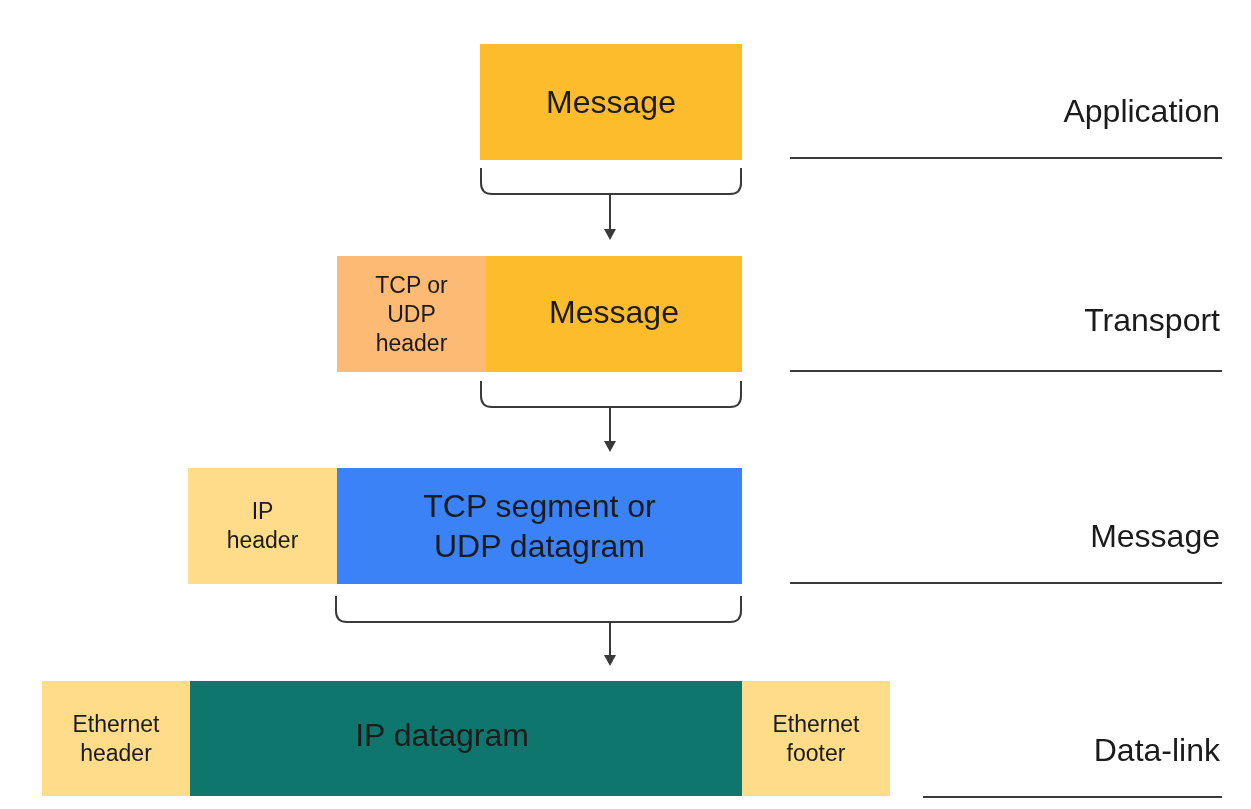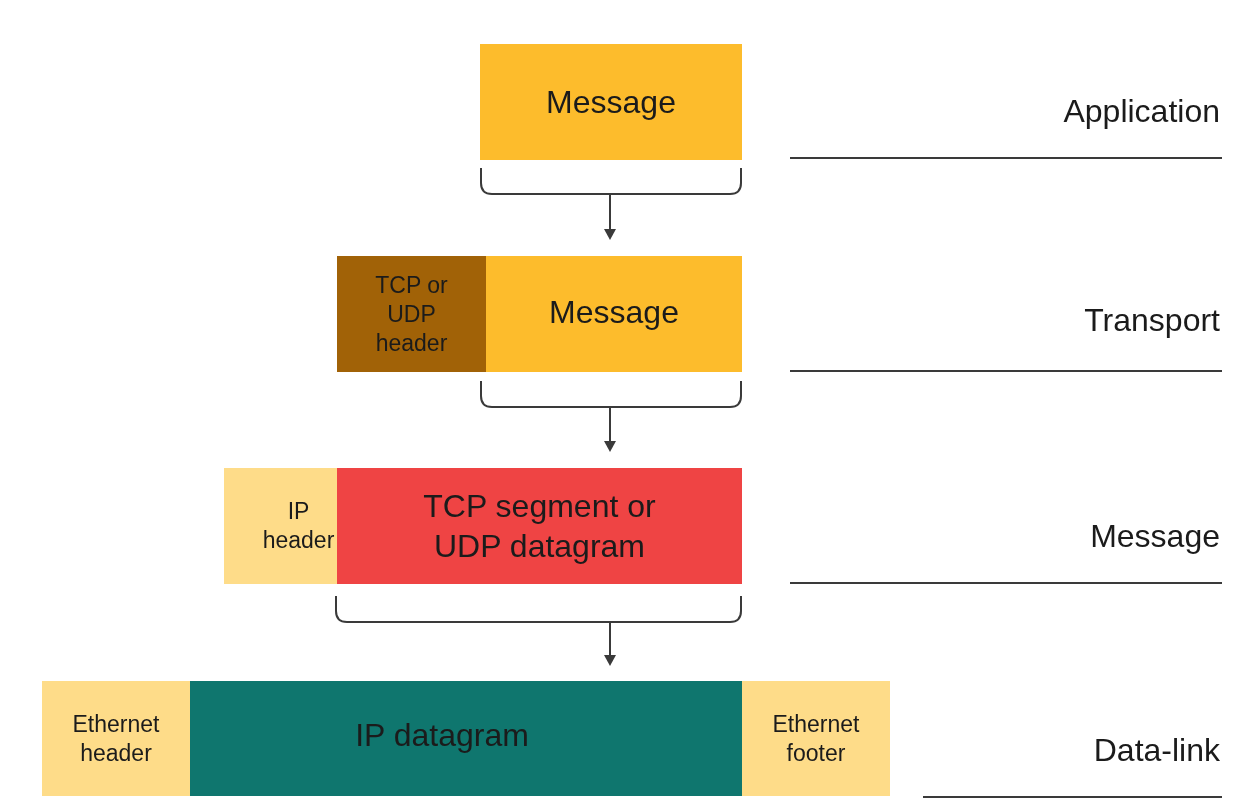--- a/index.html
+++ b/index.html
@@ -17,36 +17,36 @@
 </style>
 </head>
 <body>
 
 <div class="box main big" style="left: 480px; top: 44px; width: 262px; height: 116px; background: rgb(253, 188, 44);">
   <span>Message</span>
 </div>
 <div class="layer-label" style="top:91px;text-align:center;">Application</div>
 <div class="layer-line" style="left:790px; width:432px; top:157px;"></div>
 
-<div class="box hdr small" style="left: 337px; top: 256px; width: 149px; height: 116px; white-space: pre-line; background: #a16207;">
+<div class="box hdr small" style="left: 337px; top: 256px; width: 149px; height: 116px; white-space: pre-line; background: #fdba74;">
   <span>TCP or
 UDP
 header</span>
 </div>
 <div class="box main big" style="left: 486px; top: 256px; width: 256px; height: 116px; background: rgb(253, 188, 44);">
   <span style="position:relative; top:-2px;">Message</span>
 </div>
 <div class="layer-label" style="top:300px;">Transport</div>
 <div class="layer-line" style="left:790px; width:432px; top:370px;"></div>
 
-<div class="box hdr small" style="left: 188px; top: 468px; width: 149px; height: 116px; white-space: pre-line; background: rgb(254, 220, 137); margin-left: 36px;">
+<div class="box hdr small" style="left: 188px; top: 468px; width: 149px; height: 116px; white-space: pre-line; background: rgb(254, 220, 137);">
   <span>IP
 header</span>
 </div>
-<div class="box main big" style="left: 337px; top: 468px; width: 405px; height: 116px; white-space: pre-line; background: #ef4444;">
+<div class="box main big" style="left: 337px; top: 468px; width: 405px; height: 116px; white-space: pre-line; background: #3b82f6;">
   <span>TCP segment or
 UDP datagram</span>
 </div>
 <div class="layer-label" style="top:516px;">Message</div>
 <div class="layer-line" style="left:790px; width:432px; top:582px;"></div>
 
 <div class="box hdr small" style="left: 42px; top: 681px; width: 148px; height: 115px; white-space: pre-line; background: rgb(254, 220, 137);">
   <span>Ethernet
 header</span>
 </div>

